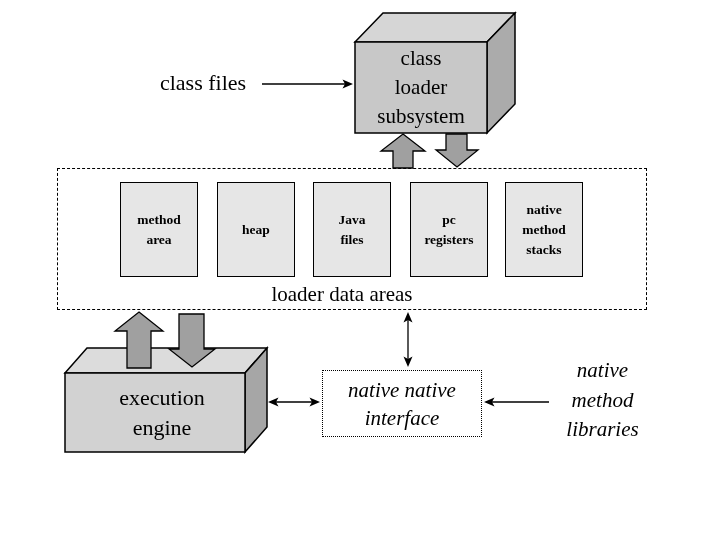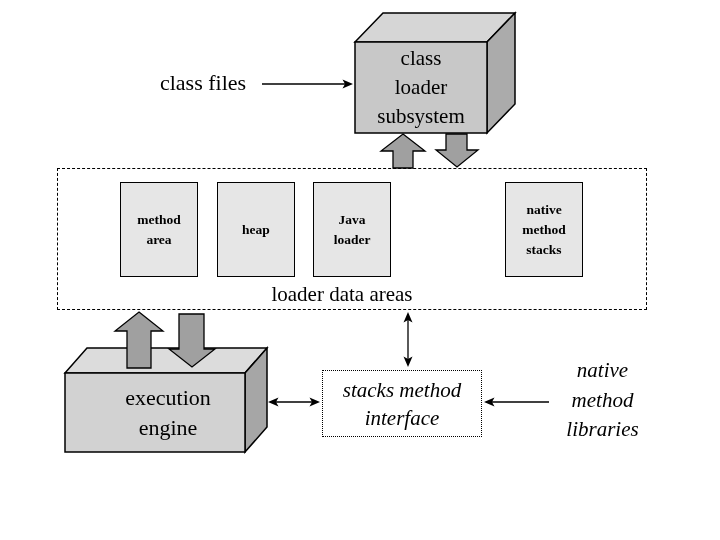--- a/index.html
+++ b/index.html
@@ -32,21 +32,21 @@
   .dashed-box    { position: absolute; left: 57px; top: 168px; width: 590px; height: 142px; border: 1px dashed var(--line,#000); box-sizing: border-box; background: transparent; }
   .inner-box {
     position: absolute; top: 182px; width: 78px; height: 95px;
     background: var(--box-fill, #e6e6e6);
     border: 1px solid var(--line,#000); box-sizing: border-box;
     display: flex; align-items: center; justify-content: center;
     text-align: center; font-weight: bold; font-size: 13.5px; line-height: 20px;
   }
   .inner-box span { white-space: pre-line; }
   .runtime-label { left: 202px; top: 281px; width: 280px; font-size: 21px; line-height: 26px; }
-  .engine-label  { left: 65px;  top: 373px; width: 194px; height: 79px; display: flex; align-items: center; justify-content: center; font-size: 22px; line-height: 30px; padding-left: 6px; }
+  .engine-label  { left: 65px;  top: 373px; width: 194px; height: 79px; display: flex; align-items: center; justify-content: center; font-size: 22px; line-height: 30px; }
   .nmi-box {
     position: absolute; left: 322px; top: 370px; width: 160px; height: 67px;
     border: 1px dotted var(--line,#000); box-sizing: border-box;
     display: flex; align-items: center; justify-content: center;
     font-style: italic; font-size: 21px; line-height: 28px; text-align: center;
   }
   .nmi-box span { white-space: pre-line; }
   .libraries-label { left: 530px; top: 356px; width: 145px; font-style: italic; font-size: 21px; line-height: 29.5px; }
 </style>
 </head>
@@ -107,35 +107,39 @@
 
   <div class="inner-box" style="left:120px">
       <span>method
 area</span>
     </div>
   <div class="inner-box" style="left:217px">
       <span>heap</span>
     </div>
   <div class="inner-box" style="left:313px">
       <span>Java
-loader</span>
+files</span>
+    </div>
+  <div class="inner-box" style="left:410px">
+      <span>pc
+registers</span>
     </div>
   <div class="inner-box" style="left:505px">
       <span>native
 method
 stacks</span>
     </div>
 
   <div class="lbl runtime-label">loader data areas</div>
 
   <div class="lbl engine-label"><span>execution
 engine</span></div>
 
   <div class="nmi-box">
-      <span>stacks method
+      <span>native native
 interface</span>
     </div>
 
   <div class="lbl libraries-label">native
 method
 libraries</div>
 
 </div>
 
 </body></html>

